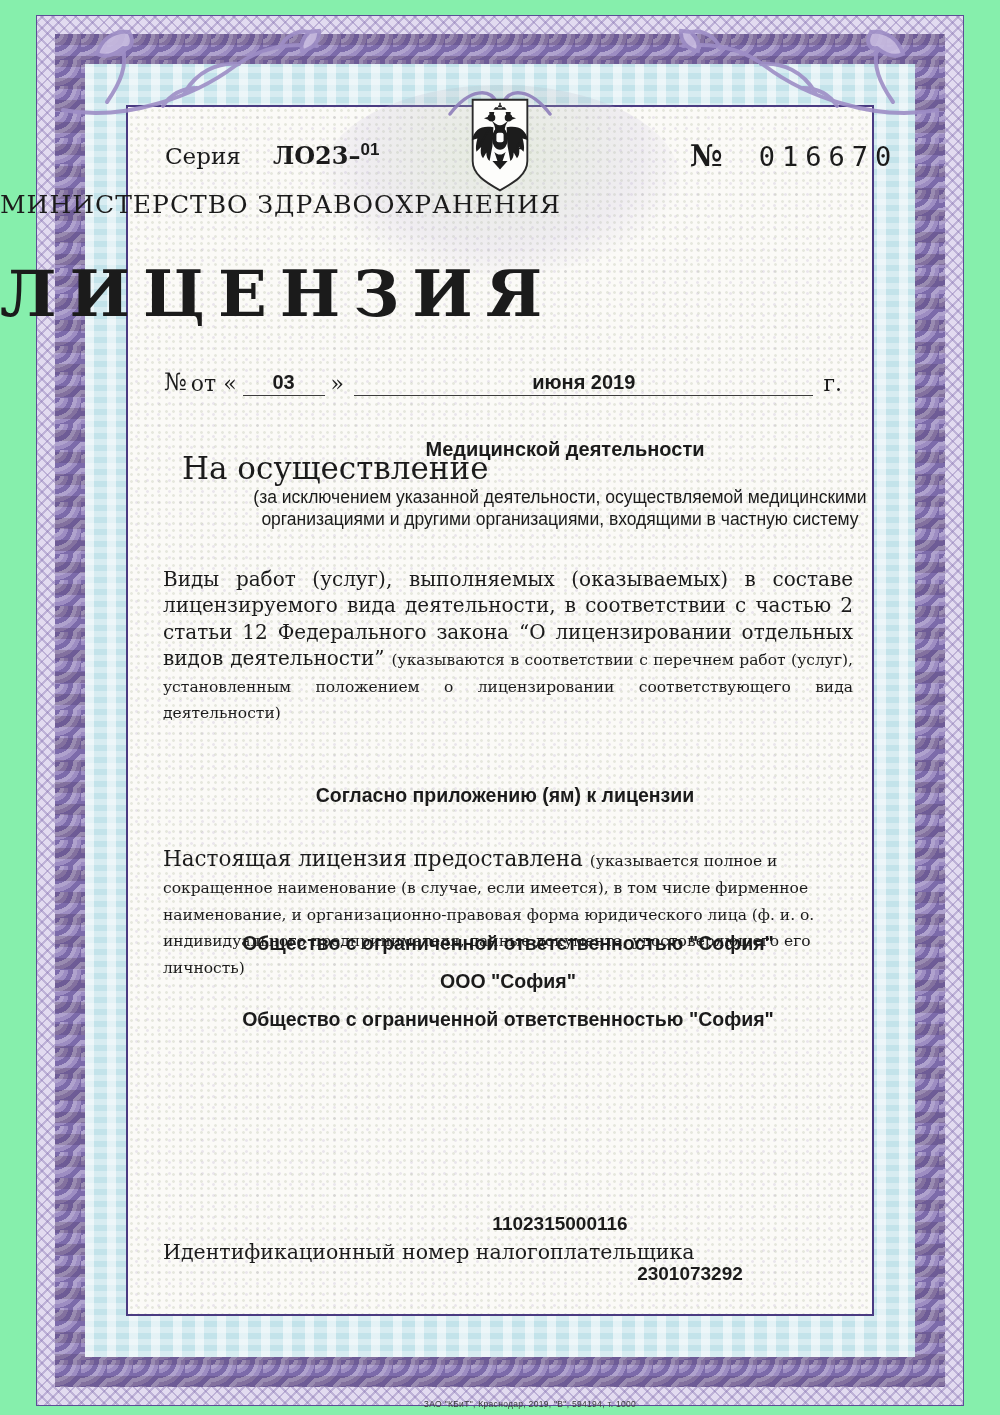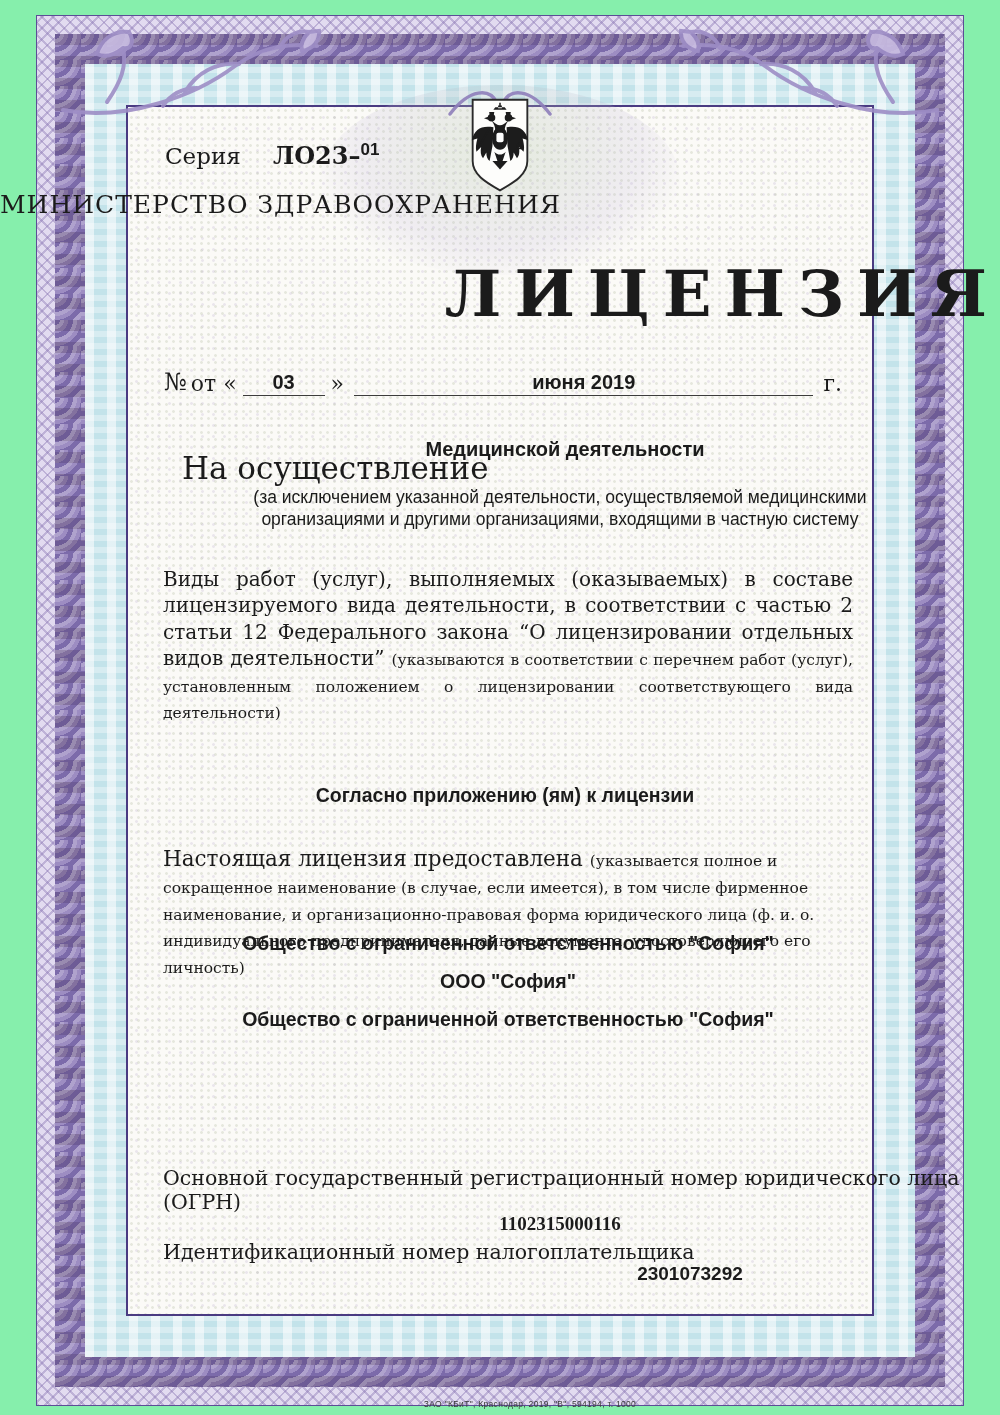--- a/index.html
+++ b/index.html
@@ -44,21 +44,21 @@
   .serif{font-family:"DejaVu Serif",serif;}
   .sansb{font-family:"Liberation Sans","DejaVu Sans",sans-serif;font-weight:bold;}
 
   .serial-label{font-size:23px;}
   .serial-value{font-size:24px;font-weight:bold;}
   .serial-sup{font-family:"Liberation Sans",sans-serif;font-weight:bold;font-size:17px;vertical-align:9px;}
   .num-sign{font-size:30px;font-weight:bold;font-family:"DejaVu Serif",serif;}
   .num-value{font-family:"DejaVu Sans Mono",monospace;font-size:27px;letter-spacing:7px;}
 
   .ministry{width:100%;font-size:25px;letter-spacing:1px;}
-  .doc-title{width:100%;text-align:right;font-size:64px;font-weight:bold;letter-spacing:13px;
+  .doc-title{width:100%;text-align:left;font-size:64px;font-weight:bold;letter-spacing:13px;
              font-family:"DejaVu Serif",serif;}
 
   .license-row{display:flex;align-items:flex-end;font-size:22px;}
   .blank{border-bottom:1.6px solid #3c3c3c;text-align:center;
          font-family:"Liberation Sans",sans-serif;font-weight:bold;font-size:20px;
          padding:0 4px 1px;}
   .lbl{white-space:pre;padding:0 2px 0;}
 
   .note-c{text-align:center;font-size:17.5px;line-height:1.26;
           font-family:"Liberation Sans",sans-serif;font-weight:normal;}
@@ -147,20 +147,25 @@
           <path d="M42 32 C55 30 62 34 65 46 L59 44 C60.5 50 61 54 60 58 L55 53 C56 58 55.5 62 53 65 L49.5 59 C49.5 63 48.5 66 46 68 L43 52 Z"></path>
           <path d="M29 58 L35 76 L41 58 C38 62 32 62 29 58 Z"></path>
           <path d="M27 68 h16 l-8 9 z"></path>
           <rect x="31.2" y="38" width="7.6" height="10" rx="2.2" fill="#ffffff"></rect>
           <path d="M24 33 L12 54" stroke="#1c1c1c" stroke-width="1.8" fill="none"></path>
           <circle cx="56" cy="52" r="2.8" fill="none" stroke="#1c1c1c" stroke-width="1.5"></circle>
         </g>
       </svg>
     </div>
 
+    <div class="abs" style="left:690px;top:138px;">
+      <span class="num-sign">№</span>
+      <span style="display:inline-block;width:26px;"></span>
+      <span class="num-value">016670</span>
+    </div>
 
     <div class="abs ministry serif" style="top:190px;">МИНИСТЕРСТВО ЗДРАВООХРАНЕНИЯ</div>
 
     <div class="abs doc-title" style="top:256px;">ЛИЦЕНЗИЯ</div>
 
     <div class="abs license-row serif" style="left:162px;top:368px;width:682px;">
       <span class="lbl" style="font-size:24px;">№</span>
       <span class="lbl">от «</span>
       <span class="blank" style="width:74px;margin:0 4px;">03</span>
       <span class="lbl">»</span>
@@ -183,21 +188,20 @@
     <div class="abs center-b" style="left:165px;top:784px;width:680px;">Согласно приложению (ям) к лицензии</div>
 
     <div class="abs para serif" style="left:163px;top:845px;width:698px;text-align:left;">
       <span style="font-size:21.5px;">Настоящая лицензия предоставлена </span><span class="small">(указывается полное и сокращенное наименование (в случае, если имеется), в том числе фирменное наименование, и организационно-правовая форма юридического лица (ф. и. о. индивидуального предпринимателя, данные документа, удостоверяющего его личность)</span>
     </div>
 
     <div class="abs center-b" style="left:165px;top:932px;width:686px;">Общество с ограниченной ответственностью "София"</div>
     <div class="abs center-b" style="left:165px;top:970px;width:686px;">ООО "София"</div>
     <div class="abs center-b" style="left:165px;top:1008px;width:686px;">Общество с ограниченной ответственностью "София"</div>
 
-    <div class="abs serif" style="left:163px;top:1166px;font-size:20.5px;">Основной государственный регистрационный номер юридического лица (ОГРН)</div>
-    <div class="abs center-b" style="left:165px;top:1213px;width:790px;font-size:19px;font-family:Liberation Serif, serif;">1102315000116</div>
+    <div class="abs center-b" style="left:165px;top:1213px;width:790px;font-size:19px;">1102315000116</div>
     <div class="abs serif" style="left:163px;top:1240px;font-size:20.5px;">Идентификационный номер налогоплательщика</div>
     <div class="abs center-b" style="left:400px;top:1263px;width:580px;font-size:19px;">2301073292</div>
 
     <div class="abs footer-line" style="left:60px;top:1399px;width:940px;">ЗАО "КБиТ", Краснодар, 2019, "В", 594194, т. 1000</div>
 
   </div>
 </div>
 
 </body></html>

